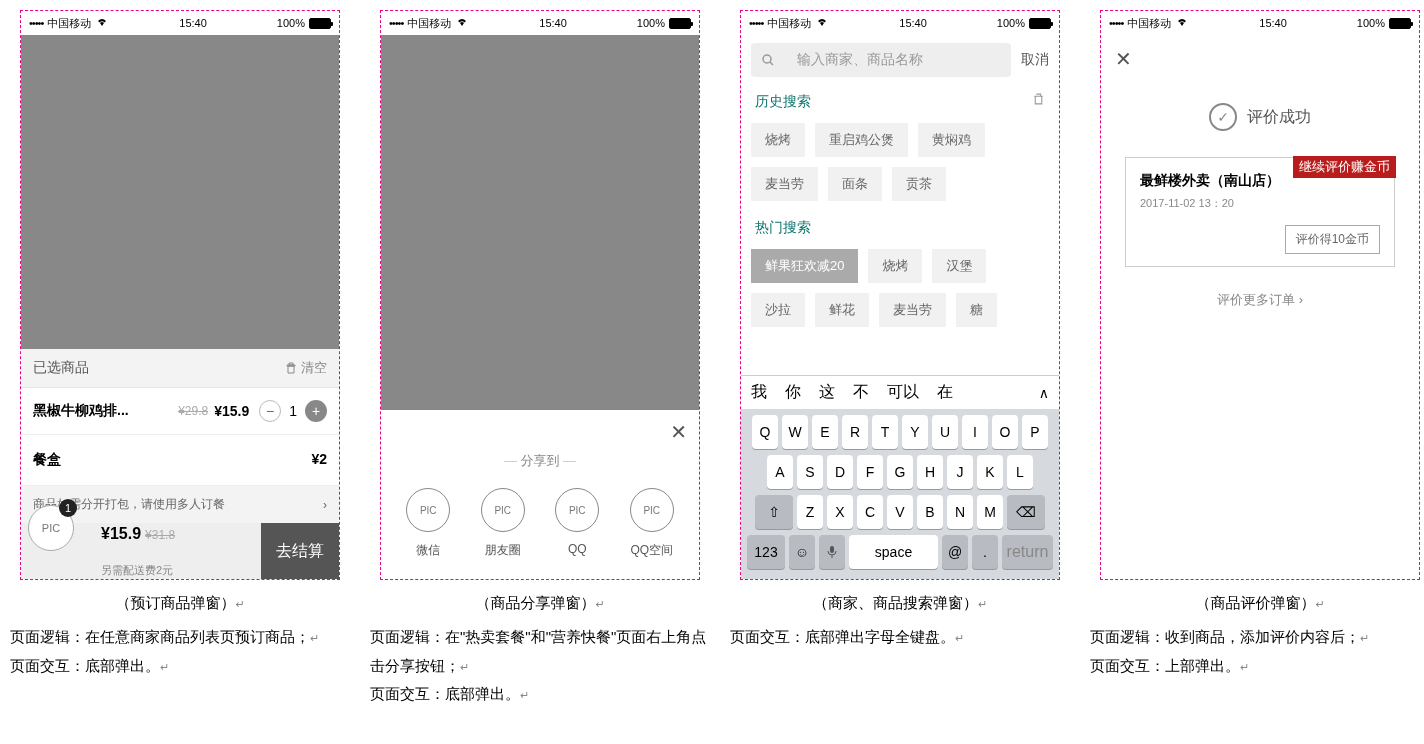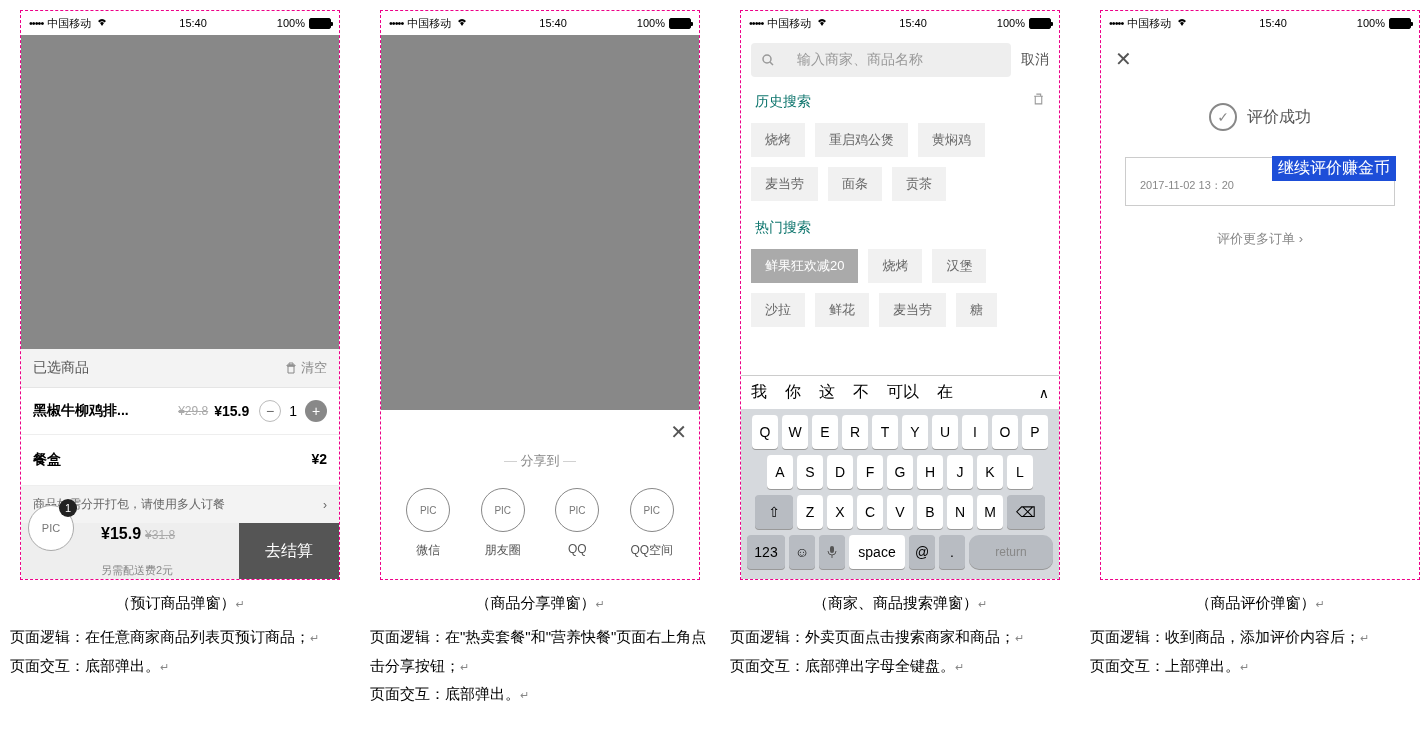--- a/index.html
+++ b/index.html
@@ -34,21 +34,21 @@
   .s1 .boxrow { display: flex; justify-content: space-between; padding: 16px 12px; font-size: 14px; font-weight: bold; border-bottom: 1px solid #eee; }
   .s1 .tip { background: #f3f3f3; font-size: 12px; color: #666; padding: 10px 12px; display: flex; justify-content: space-between; align-items: center; }
   .s1 .footer { display: flex; height: 56px; align-items: stretch; background: #eee; }
   .s1 .carticon { position: relative; width: 60px; display: flex; align-items: center; justify-content: center; }
   .s1 .carticon .circle { width: 46px; height: 46px; border: 1px solid #aaa; border-radius: 50%; background: #fff; display: flex; align-items: center; justify-content: center; font-size: 11px; color: #777; position: absolute; top: -18px; }
   .s1 .carticon .badge { position: absolute; top: -24px; right: 4px; width: 18px; height: 18px; background: #222; color: #fff; border-radius: 50%; font-size: 11px; display: flex; align-items: center; justify-content: center; }
   .s1 .footer .mid { flex: 1; display: flex; flex-direction: column; justify-content: center; padding-left: 20px; gap: 20px; }
   .s1 .footer .mid .big { font-size: 16px; font-weight: bold; }
   .s1 .footer .mid .big .strike { font-weight: normal; color: #aaa; text-decoration: line-through; font-size: 12px; margin-left: 4px; }
   .s1 .footer .mid .sub { font-size: 11px; color: #888; }
-  .s1 .footer .checkout { width: 100px; background: #555; color: #fff; display: flex; align-items: center; justify-content: center; font-size: 16px; }
+  .s1 .footer .checkout { width: 78px; background: #555; color: #fff; display: flex; align-items: center; justify-content: center; font-size: 16px; }
 
   
   .s2 .closebar { display: flex; justify-content: flex-end; padding: 10px 12px 0; }
   .s2 .xicon { font-size: 20px; color: #555; }
   .s2 .sharehdr { text-align: center; color: #888; font-size: 13px; margin: 8px 0 18px; }
   .s2 .sharehdr::before, .s2 .sharehdr::after { content: " — "; color: #ccc; }
   .s2 .icons { display: flex; justify-content: space-around; padding: 0 10px 20px; }
   .s2 .icons .cell { display: flex; flex-direction: column; align-items: center; gap: 10px; font-size: 12px; color: #555; }
   .s2 .icons .pic { width: 44px; height: 44px; border: 1px solid #888; border-radius: 50%; display: flex; align-items: center; justify-content: center; font-size: 10px; color: #777; }
 
@@ -61,30 +61,30 @@
   .s3 .tag { background: #f1f1f1; padding: 8px 14px; font-size: 13px; color: #666; }
   .s3 .tag.active { background: #aaa; color: #fff; }
   .s3 .cand { background: #fff; border-top: 1px solid #ccc; display: flex; align-items: center; padding: 6px 10px; font-size: 16px; gap: 18px; }
   .s3 .cand .up { margin-left: auto; font-size: 14px; }
   .s3 .kb { background: #d6d9dd; padding: 6px 4px 4px; }
   .s3 .kbrow { display: flex; justify-content: center; gap: 4px; margin-bottom: 6px; }
   .s3 .key { background: #fff; border-radius: 4px; box-shadow: 0 1px 0 #999; width: 26px; height: 34px; display: flex; align-items: center; justify-content: center; font-size: 14px; }
   .s3 .key.fn { background: #b8bcc2; }
   .s3 .key.wide { width: 38px; }
   .s3 .key.space { flex: 1; }
-  .s3 .key.ret { width: 84px; background: #b8bcc2; font-size: 12px; border-radius: 10px; }
+  .s3 .key.ret { width: 51px; background: #b8bcc2; font-size: 16px; }
   .s3 .kbrow.bot { gap: 4px; padding: 0 2px; }
 
   
   .s4 .topbar { padding: 12px 14px; }
   .s4 .xicon { font-size: 20px; color: #555; }
   .s4 .success { display: flex; align-items: center; justify-content: center; gap: 10px; margin: 20px 0 26px; font-size: 16px; color: #555; }
   .s4 .succ-icon { width: 28px; height: 28px; border: 2px solid #888; border-radius: 50%; display: flex; align-items: center; justify-content: center; font-size: 14px; color: #888; }
   .s4 .card { margin: 0 24px; border: 1px solid #ccc; position: relative; padding: 14px 14px 12px; }
-  .s4 .card .flag { position: absolute; top: -2px; right: -2px; background: #1d4ed8; color: #fff; font-size: 16px; padding: 2px 6px; }
+  .s4 .card .flag { position: absolute; top: -2px; right: -2px; background: #b91c1c; color: #fff; font-size: 13px; padding: 2px 6px; }
   .s4 .card .title { font-size: 14px; font-weight: bold; }
   .s4 .card .time { font-size: 11px; color: #888; margin-top: 6px; }
   .s4 .card .item { display: flex; justify-content: space-between; font-size: 12px; color: #777; margin-top: 14px; border-top: 1px solid #eee; padding-top: 10px; }
   .s4 .card .btnrow { display: flex; justify-content: flex-end; margin-top: 14px; }
   .s4 .card .rbtn { border: 1px solid #aaa; font-size: 12px; color: #666; padding: 5px 10px; }
   .s4 .more { text-align: center; margin-top: 24px; font-size: 13px; color: #888; }
 </style>
 </head>
 <body>
 
@@ -322,21 +322,20 @@
           </span>
           <span class="key space">space</span>
           <span class="key fn">@</span>
           <span class="key fn">.</span>
           <span class="key ret">return</span>
         </div>
       </div>
     </div>
     <div class="caption"><span>（商家、商品搜索弹窗）</span><span class="ret">↵</span></div>
     <div class="desc">
-      <div><span>页面逻辑：外卖页面点击搜索商家和商品；</span><span class="ret">↵</span></div>
       <div><span>页面交互：底部弹出字母全键盘。</span><span class="ret">↵</span></div>
     </div>
   </div>
 
   <div class="col">
     <div class="phone s4">
       <div class="statusbar">
         <div class="left">
             <span class="sig">•••••</span>
             <span>中国移动</span>
@@ -352,21 +351,25 @@
             </span>
           </div>
       </div>
       <div class="topbar"><span class="xicon">✕</span></div>
       <div class="success">
         <span class="succ-icon">✓</span>
         <span>评价成功</span>
       </div>
       <div class="card">
         <div class="flag">继续评价赚金币</div>
+        <div class="title">最鲜楼外卖（南山店）</div>
         <div class="time">2017-11-02 13：20</div>
+        <div class="btnrow">
+            <span class="rbtn">评价得10金币</span>
+          </div>
       </div>
       <div class="more">评价更多订单 ›</div>
     </div>
     <div class="caption"><span>（商品评价弹窗）</span><span class="ret">↵</span></div>
     <div class="desc">
       <div><span>页面逻辑：收到商品，添加评价内容后；</span><span class="ret">↵</span></div>
       <div><span>页面交互：上部弹出。</span><span class="ret">↵</span></div>
     </div>
   </div>
 

